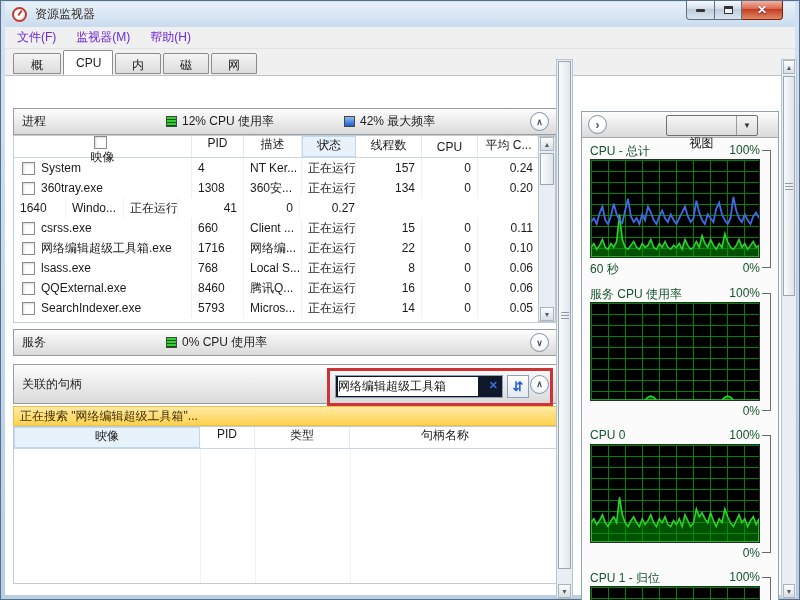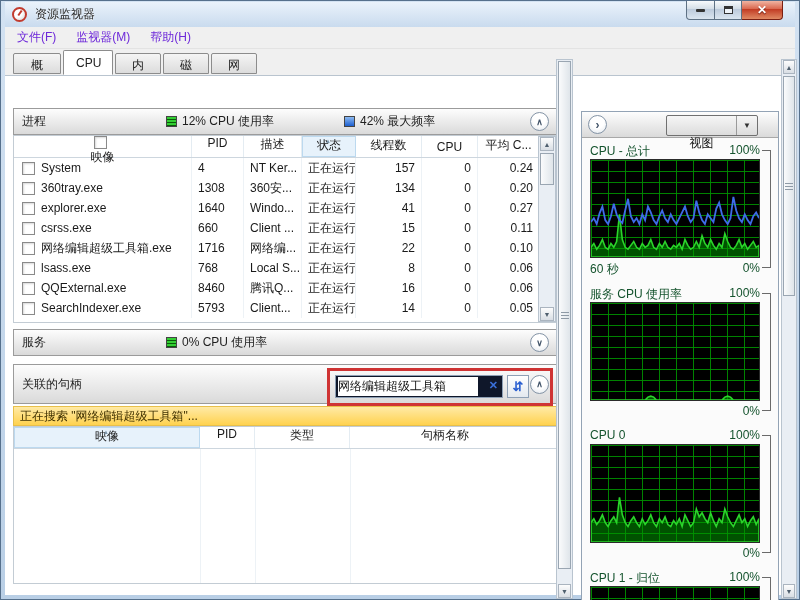--- a/index.html
+++ b/index.html
@@ -254,24 +254,20 @@
                 <span>134</span>
               </span>
               <span class="cell c-cpu num">
                 <span>0</span>
               </span>
               <span class="cell c-avg num">
                 <span>0.20</span>
               </span>
             </div>
             <div class="row">
-              <span class="cell c-name">
-                <span class="cb"></span>
-                <span>explorer.exe</span>
-              </span>
               <span class="cell c-pid">
                 <span>1640</span>
               </span>
               <span class="cell c-desc">
                 <span>Windo...</span>
               </span>
               <span class="cell c-stat">
                 <span>正在运行</span>
               </span>
               <span class="cell c-thr num">
@@ -382,21 +378,21 @@
             </div>
             <div class="row">
               <span class="cell c-name">
                 <span class="cb"></span>
                 <span>SearchIndexer.exe</span>
               </span>
               <span class="cell c-pid">
                 <span>5793</span>
               </span>
               <span class="cell c-desc">
-                <span>Client...</span>
+                <span>Micros...</span>
               </span>
               <span class="cell c-stat">
                 <span>正在运行</span>
               </span>
               <span class="cell c-thr num">
                 <span>14</span>
               </span>
               <span class="cell c-cpu num">
                 <span>0</span>
               </span>

